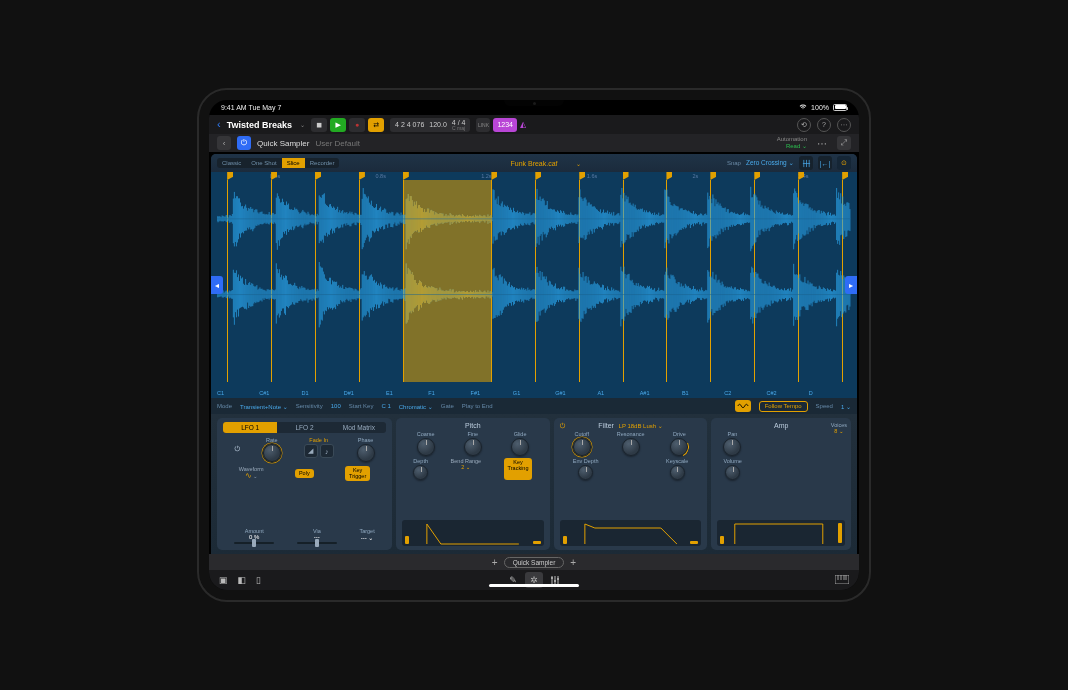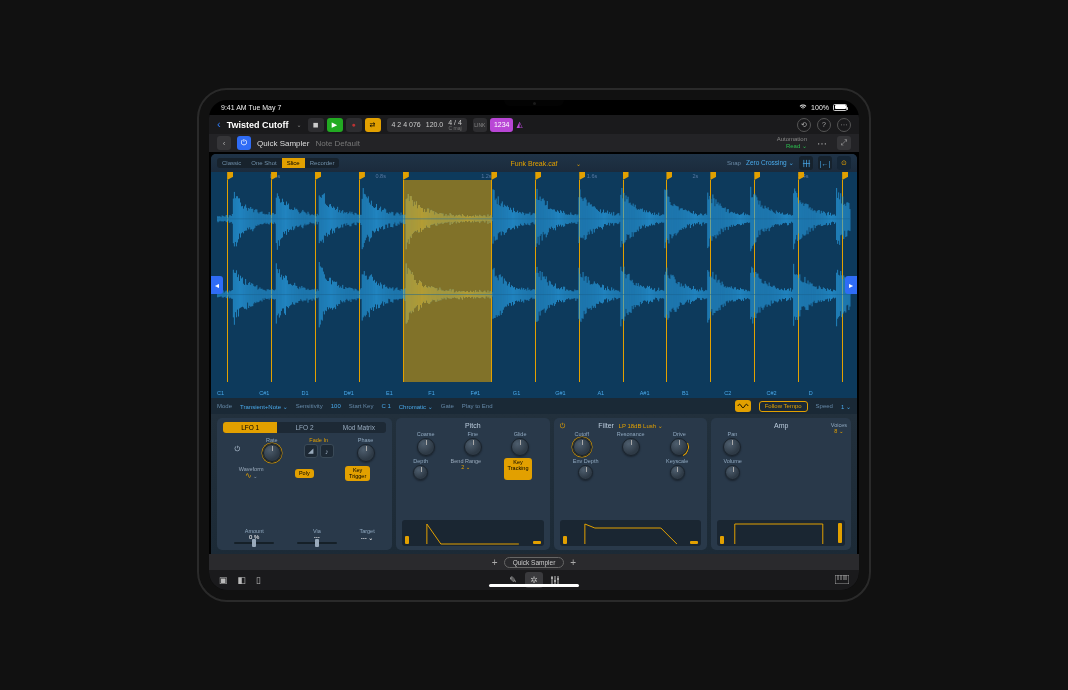--- a/index.html
+++ b/index.html
@@ -147,21 +147,21 @@
       <svg class="wifi-icon" viewBox="0 0 12 9">
           <path d="M6 8 L7 7 A1.4 1.4 0 0 0 5 7 Z M3 5 A4 4 0 0 1 9 5 L8 6 A2.6 2.6 0 0 0 4 6 Z M1 3 A7 7 0 0 1 11 3 L10 4 A5.5 5.5 0 0 0 2 4 Z" fill="#eee"></path>
         </svg>
       <span>100%</span>
       <span class="battery-icon"></span>
     </div>
   </div>
 
   <div class="appbar">
     <span class="back-chevron">‹</span>
-    <span class="project-title">Twisted Cutoff</span>
+    <span class="project-title">Twisted Breaks</span>
     <span class="dd-caret">⌄</span>
 
     <div class="transport">
       <div class="t-btn stop">◼</div>
       <div class="t-btn play">▶</div>
       <div class="t-btn rec">●</div>
       <div class="t-btn cycle">⇄</div>
       <div class="lcd">
         <div class="lcd-seg">4 2 4 076</div>
         <div class="lcd-seg">120.0</div>
@@ -176,21 +176,21 @@
     <div class="spacer"></div>
     <div class="circ-btn">⟲</div>
     <div class="circ-btn">?</div>
     <div class="circ-btn">⋯</div>
   </div>
 
   <div class="plugin-head">
     <div class="chev-back">‹</div>
     <div class="power">⏻</div>
     <span class="preset-name">Quick Sampler</span>
-    <span class="preset-sub">Note Default</span>
+    <span class="preset-sub">User Default</span>
     <div class="auto-group">
       <div class="lbl">Automation</div>
       <div class="val"><span>Read</span> <span style="color:#2bbf4f">⌄</span></div>
     </div>
     <span class="more-dots">⋯</span>
     <div class="expand-icon">⤢</div>
   </div>
 
   <div class="sampler">
 

